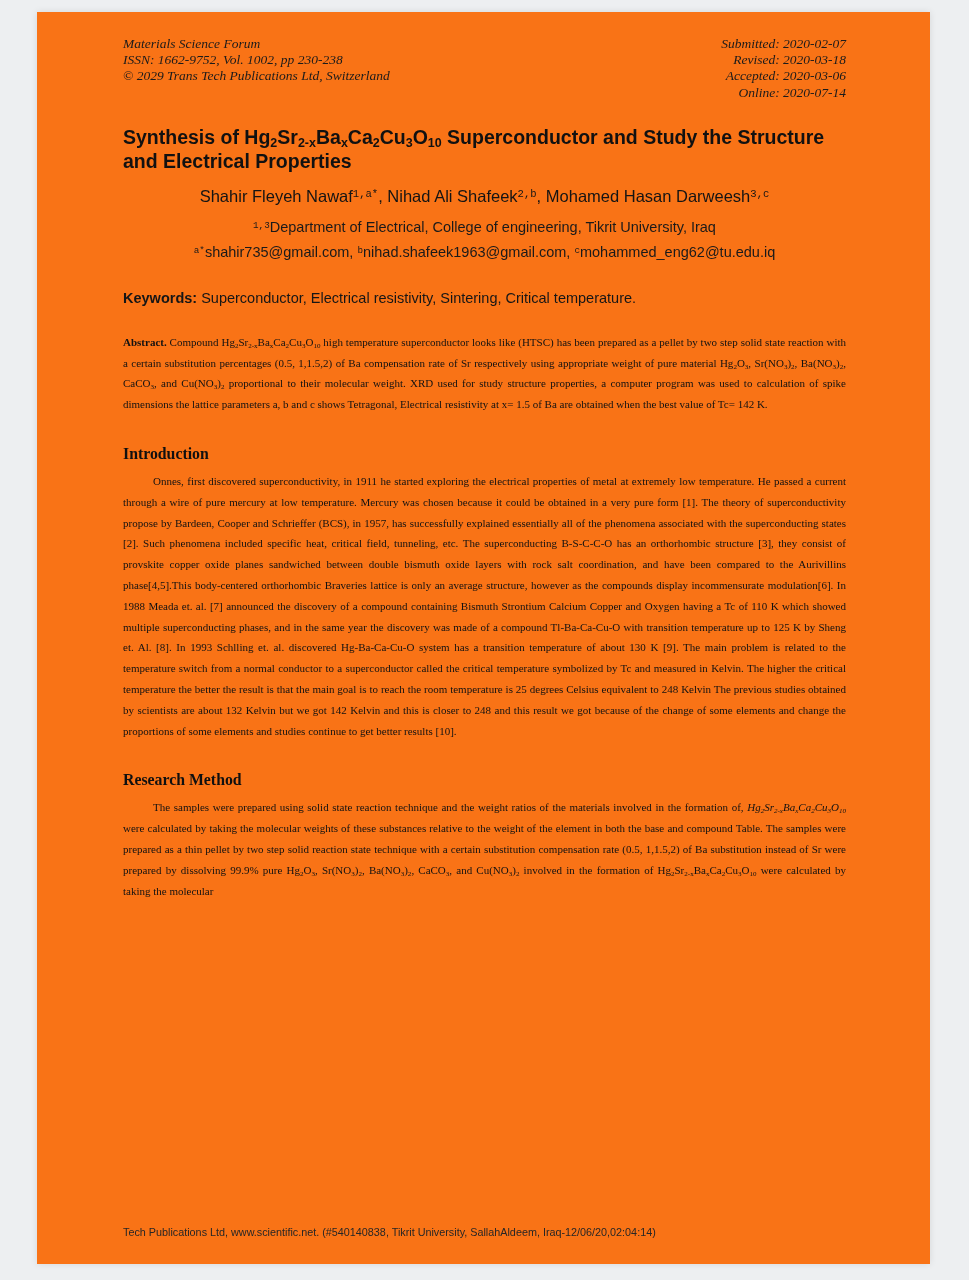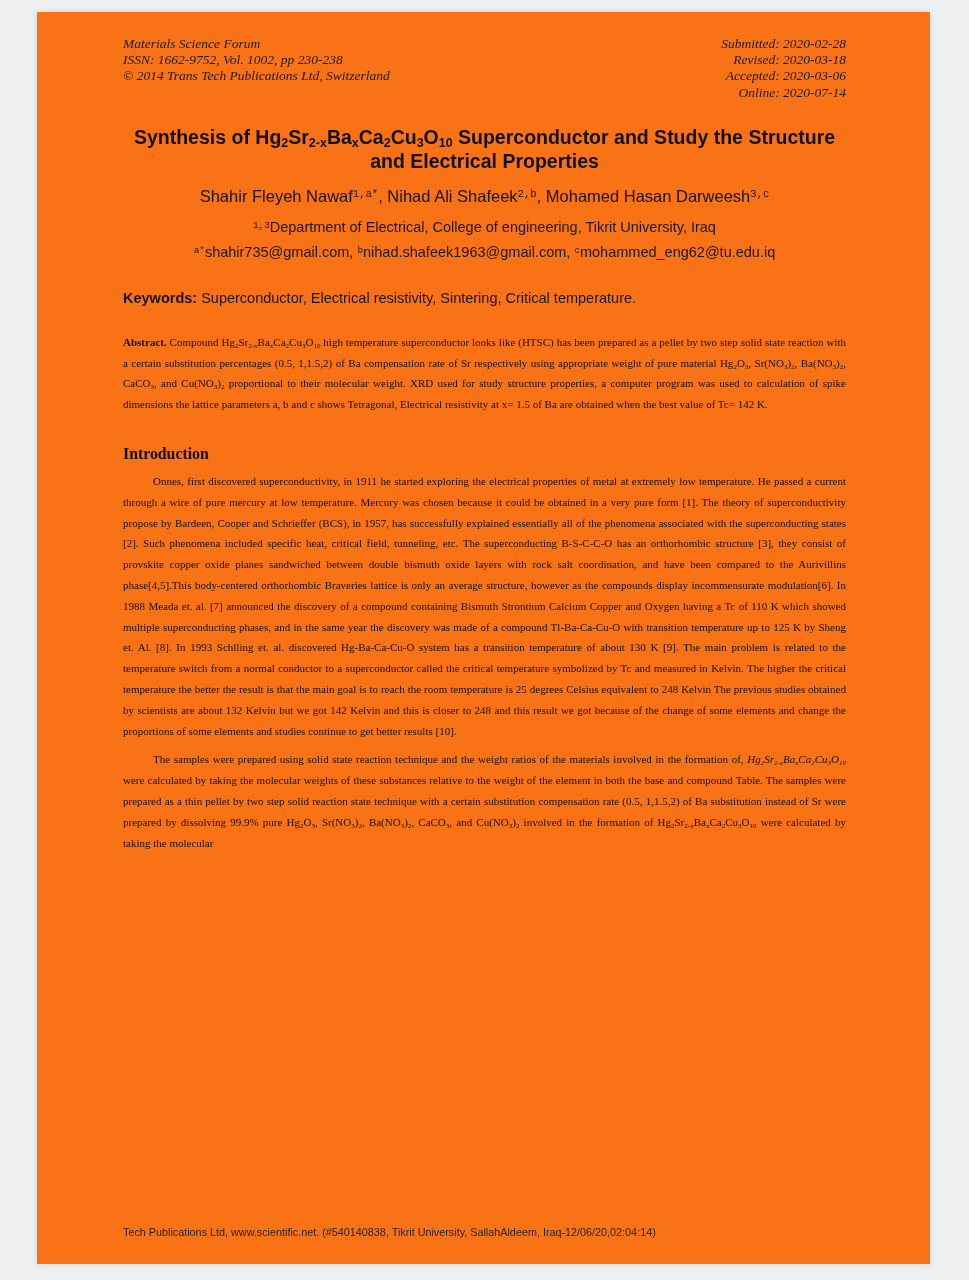--- a/index.html
+++ b/index.html
@@ -32,21 +32,20 @@
     color: #1b1b1b;
     margin-bottom: 24px;
   }
   .jheader .dates { text-align: right; }
   
   .title {
     font-family: "Liberation Sans", "DejaVu Sans", sans-serif;
     font-weight: bold;
     font-size: 19.5px;
     line-height: 1.26;
-    text-align: center;
     color: #111;
     margin: 0 auto 13px auto;
     max-width: 740px;
   }
   .authors {
     font-size: 16.5px;
     text-align: center;
     color: #141414;
     margin-bottom: 13px;
   }
@@ -97,24 +96,24 @@
 </style>
 </head>
 <body>
 
 <div class="sheet">
 
   <div class="jheader">
     <div class="jinfo">
       <div>Materials Science Forum</div>
       <div>ISSN: 1662-9752, Vol. 1002, pp 230-238</div>
-      <div>© 2014 Trans Tech Publications Ltd, Switzerland</div>
+      <div>© 2029 Trans Tech Publications Ltd, Switzerland</div>
     </div>
     <div class="dates">
-      <div>Submitted: 2020-02-28</div>
+      <div>Submitted: 2020-02-07</div>
       <div>Revised: 2020-03-18</div>
       <div>Accepted: 2020-03-06</div>
       <div>Online: 2020-07-14</div>
     </div>
   </div>
 
   <h1 class="title"><span>Synthesis of Hg</span><sub>2</sub><span>Sr</span><sub>2-x</sub><span>Ba</span><sub>x</sub><span>Ca</span><sub>2</sub><span>Cu</span><sub>3</sub><span>O</span><sub>10</sub><span> Superconductor and Study the Structure and Electrical Properties</span></h1>
 
   <div class="authors"><span>Shahir Fleyeh Nawaf</span><sup>1,a*</sup><span>, Nihad Ali Shafeek</span><sup>2,b</sup><span>, Mohamed Hasan Darweesh</span><sup>3,c</sup></div>
 
@@ -123,19 +122,20 @@
 
   <div class="keywords">
     <b>Keywords:</b><span> Superconductor, Electrical resistivity, Sintering, Critical temperature.</span>
   </div>
 
   <p class="body abstract"><b>Abstract.</b><span> Compound Hg</span><sub>2</sub><span>Sr</span><sub>2-x</sub><span>Ba</span><sub>x</sub><span>Ca</span><sub>2</sub><span>Cu</span><sub>3</sub><span>O</span><sub>10</sub><span> high temperature superconductor looks like (HTSC) has been prepared as a pellet by two step solid state reaction with a certain substitution percentages (0.5, 1,1.5,2) of Ba compensation rate of Sr respectively using appropriate weight of pure material Hg</span><sub>2</sub><span>O</span><sub>3</sub><span>, Sr(NO</span><sub>3</sub><span>)</span><sub>2</sub><span>, Ba(NO</span><sub>3</sub><span>)</span><sub>2</sub><span>, CaCO</span><sub>3</sub><span>, and Cu(NO</span><sub>3</sub><span>)</span><sub>2</sub><span> proportional to their molecular weight. XRD used for study structure properties, a computer program was used to calculation of spike dimensions the lattice parameters a, b and c shows Tetragonal, Electrical resistivity at x= 1.5 of Ba are obtained when the best value of Tc= 142 K.</span></p>
 
   <h2 class="sec-heading">Introduction</h2>
   <p class="body para indent">Onnes, first discovered superconductivity, in 1911 he started exploring the electrical properties of metal at extremely low temperature. He passed a current through a wire of pure mercury at low temperature. Mercury was chosen because it could be obtained in a very pure form [1]. The theory of superconductivity propose by Bardeen, Cooper and Schrieffer (BCS), in 1957, has successfully explained essentially all of the phenomena associated with the superconducting states [2]. Such phenomena included specific heat, critical field, tunneling, etc. The superconducting B-S-C-C-O has an orthorhombic structure [3], they consist of provskite copper oxide planes sandwiched between double bismuth oxide layers with rock salt coordination, and have been compared to the Aurivillins phase[4,5].This body-centered orthorhombic Braveries lattice is only an average structure, however as the compounds display incommensurate modulation[6]. In 1988 Meada et. al. [7] announced the discovery of a compound containing Bismuth Strontium Calcium Copper and Oxygen having a Tc of 110 K which showed multiple superconducting phases, and in the same year the discovery was made of a compound Tl-Ba-Ca-Cu-O with transition temperature up to 125 K by Sheng et. Al. [8]. In 1993 Schlling et. al. discovered Hg-Ba-Ca-Cu-O system has a transition temperature of about 130 K [9]. The main problem is related to the temperature switch from a normal conductor to a superconductor called the critical temperature symbolized by Tc and measured in Kelvin. The higher the critical temperature the better the result is that the main goal is to reach the room temperature is 25 degrees Celsius equivalent to 248 Kelvin The previous studies obtained by scientists are about 132 Kelvin but we got 142 Kelvin and this is closer to 248 and this result we got because of the change of some elements and change the proportions of some elements and studies continue to get better results [10].</p>
 
+  <h2 class="sec-heading">Research Method</h2>
   <p class="body para indent"><span>The samples were prepared using solid state reaction technique and the weight ratios of the materials involved in the formation of, </span><i>Hg</i><i><sub>2</sub></i><i>Sr</i><i><sub>2-x</sub></i><i>Ba</i><i><sub>x</sub></i><i>Ca</i><i><sub>2</sub></i><i>Cu</i><i><sub>3</sub></i><i>O</i><i><sub>10</sub></i><span> were calculated by taking the molecular weights of these substances relative to the weight of the element in both the base and compound Table.  The samples were prepared as a thin pellet by two step solid reaction state technique with a certain substitution compensation rate (0.5, 1,1.5,2) of Ba substitution instead of Sr were prepared by dissolving 99.9% pure Hg</span><sub>2</sub><span>O</span><sub>3</sub><span>, Sr(NO</span><sub>3</sub><span>)</span><sub>2</sub><span>, Ba(NO</span><sub>3</sub><span>)</span><sub>2</sub><span>, CaCO</span><sub>3</sub><span>, and Cu(NO</span><sub>3</sub><span>)</span><sub>2</sub><span> involved in the formation of Hg</span><sub>2</sub><span>Sr</span><sub>2-x</sub><span>Ba</span><sub>x</sub><span>Ca</span><sub>2</sub><span>Cu</span><sub>3</sub><span>O</span><sub>10</sub><span> were calculated by taking the molecular</span></p>
 
   <div class="footer">
     <div>Tech Publications Ltd, www.scientific.net. (#540140838, Tikrit University, SallahAldeem, Iraq-12/06/20,02:04:14)</div>
   </div>
 
 </div>
 
 </body></html>

